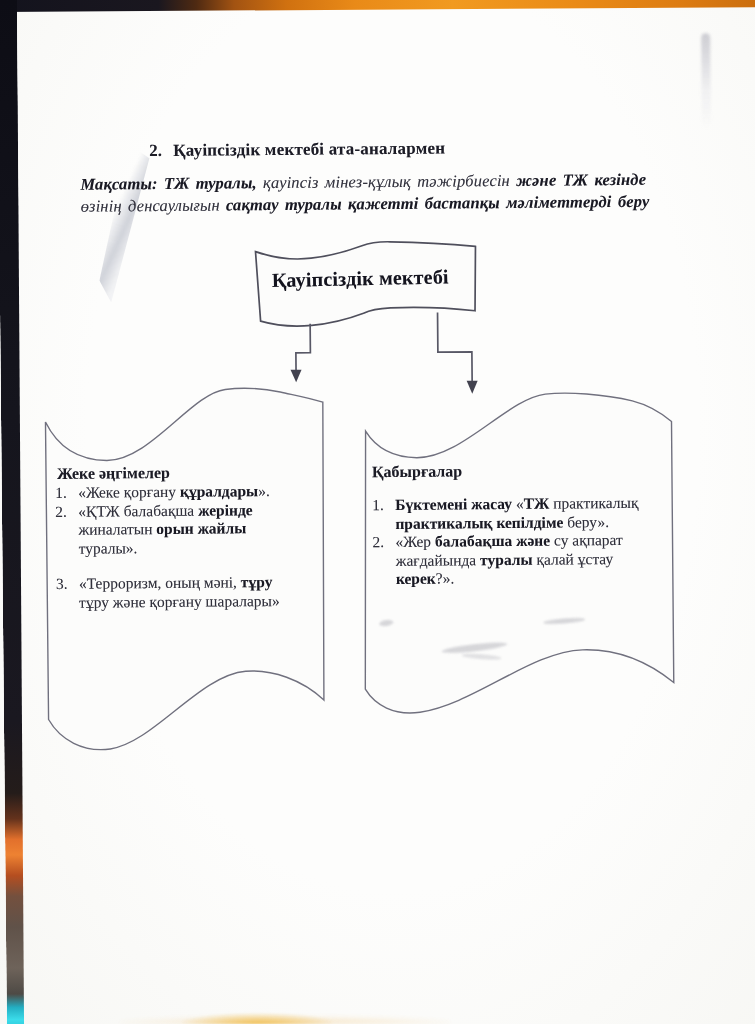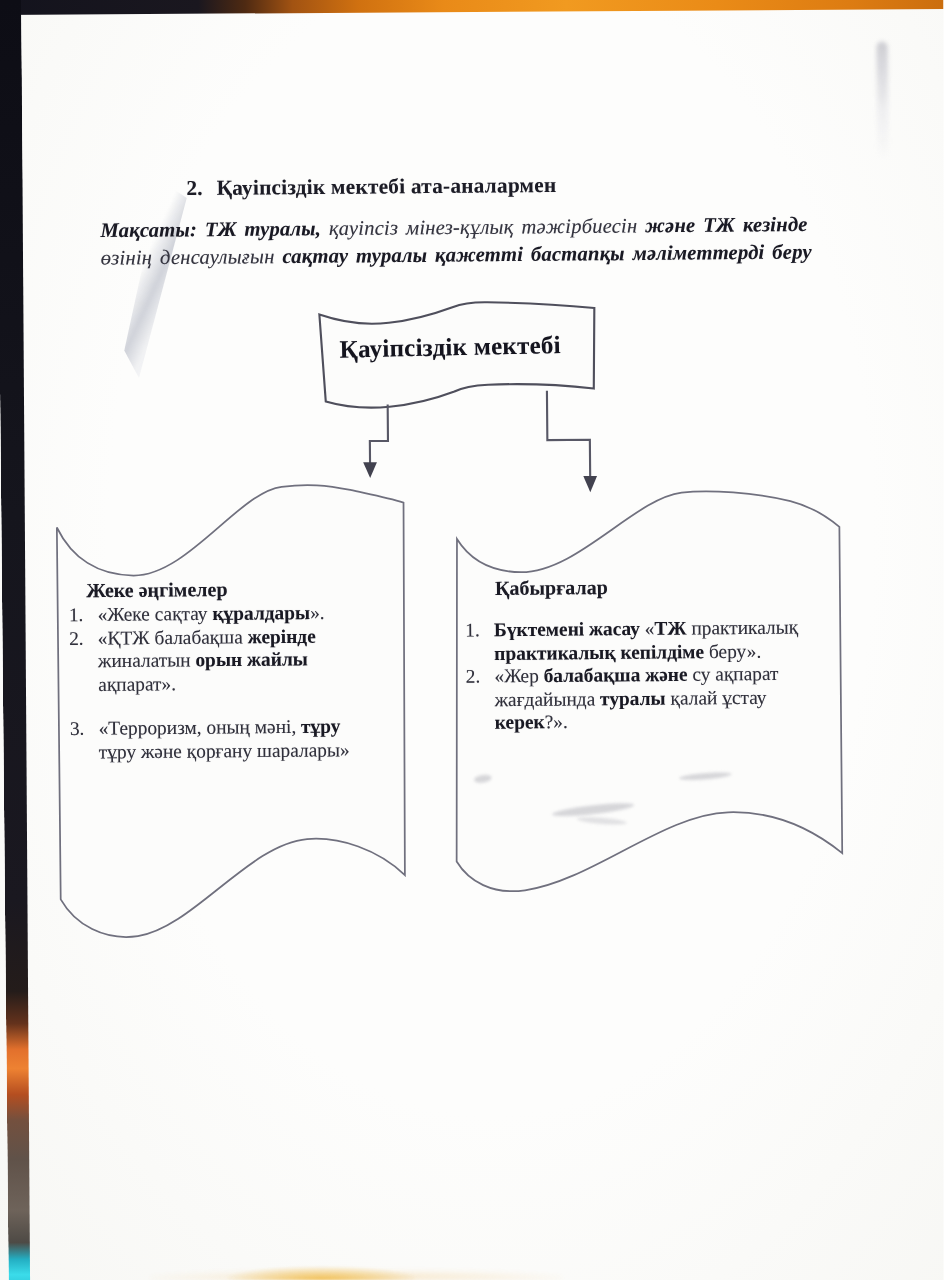--- a/index.html
+++ b/index.html
@@ -31,23 +31,23 @@
     background:linear-gradient(180deg,rgba(150,150,165,.45),rgba(190,190,205,.18) 60%,rgba(200,200,210,0));}
   .smudge{position:absolute;background:rgba(125,125,140,.30);filter:blur(1.2px);border-radius:50%;}
   
   .doc-title{left:152px;top:139px;font-weight:bold;font-size:17px;color:#1c1c26;letter-spacing:.2px;white-space:nowrap;}
   .doc-title .num{margin-right:11px;}
   .objective{left:83px;top:171px;font-style:italic;font-size:16.5px;line-height:21.5px;
     color:#34343f;white-space:nowrap;letter-spacing:.15px;word-spacing:2px;}
   .b{font-weight:bold;color:#191923;}
   .banner-label{left:256px;top:267px;width:212px;text-align:center;font-weight:bold;
     font-size:20px;color:#14141e;letter-spacing:.2px;transform:rotate(-0.7deg);}
-  .sc-head{font-weight:bold;font-size:16px;color:#1b1b25;white-space:nowrap;margin-left:12px;}
+  .sc-head{font-weight:bold;font-size:16px;color:#1b1b25;white-space:nowrap;}
   .left-head{left:57px;top:462px;}
-  .right-head{left:384px;top:463px;}
+  .right-head{left:372px;top:463px;}
   .list{font-size:15.5px;line-height:18.6px;color:#30303b;}
   .left-list{left:55px;top:481px;width:256px;}
   .right-list{left:372px;top:496px;width:288px;}
   .li{display:flex;}
   .li .num{width:23px;flex:none;}
   .li .txt{flex:1;}
   .li.gap{margin-top:17px;}
   svg.diagram{position:absolute;left:0;top:0;}
 </style>
 </head>
@@ -113,25 +113,25 @@
                C 530,652.5 472,705 418,712.5
                C 392,716 373,705 363.5,689 Z" fill="#fcfcfb" stroke="#70707e" stroke-width="1.4"></path>
     </svg>
 
     <div class="abs banner-label">Қауіпсіздік мектебі</div>
 
     <div class="abs sc-head left-head">Жеке әңгімелер</div>
     <div class="abs list left-list">
       <div class="li">
         <span class="num">1.</span>
-        <span class="txt"><span>«Жеке сақтау </span><span class="b">құралдары</span><span>».</span></span>
+        <span class="txt"><span>«Жеке қорғану </span><span class="b">құралдары</span><span>».</span></span>
       </div>
       <div class="li">
         <span class="num">2.</span>
-        <span class="txt"><span>«ҚТЖ балабақша </span><span class="b">жерінде</span><br><span>жиналатын </span><span class="b">орын жайлы</span><br><span>ақпарат».</span></span>
+        <span class="txt"><span>«ҚТЖ балабақша </span><span class="b">жерінде</span><br><span>жиналатын </span><span class="b">орын жайлы</span><br><span>туралы».</span></span>
       </div>
       <div class="li gap">
         <span class="num">3.</span>
         <span class="txt"><span>«Терроризм, оның мәні, </span><span class="b">тұру</span><br><span>тұру және қорғану шаралары»</span></span>
       </div>
     </div>
 
     <div class="abs sc-head right-head">Қабырғалар</div>
     <div class="abs list right-list">
       <div class="li">

